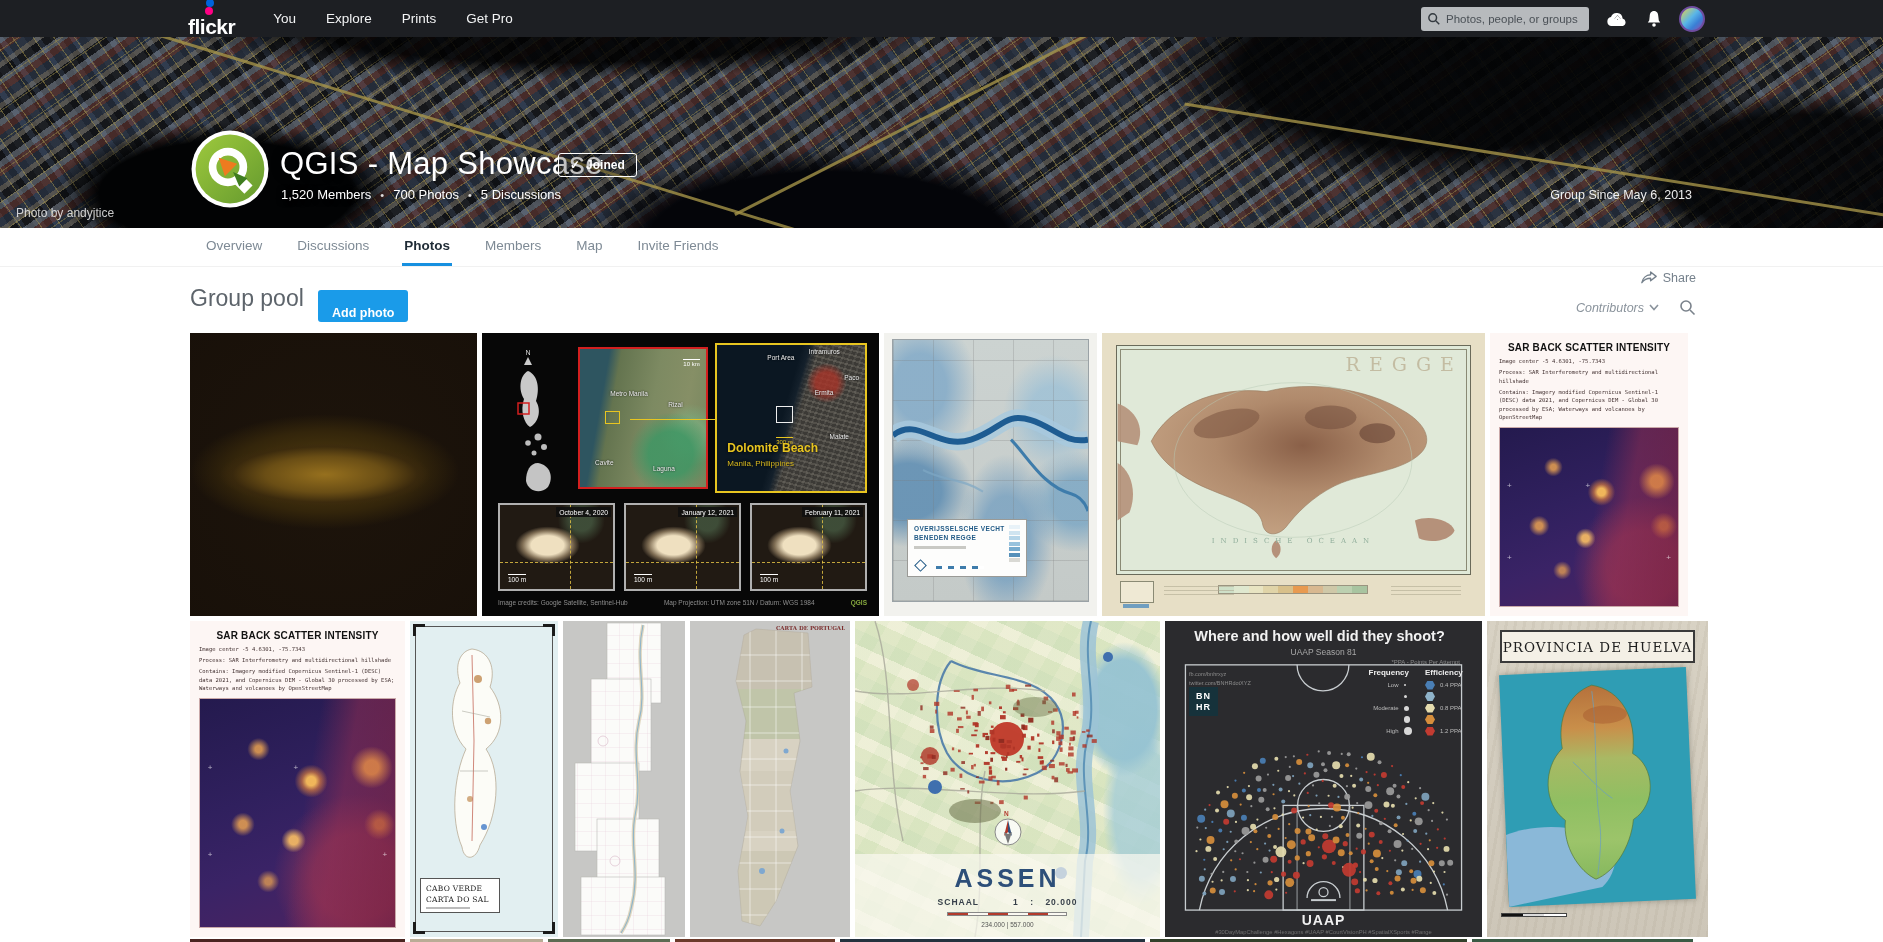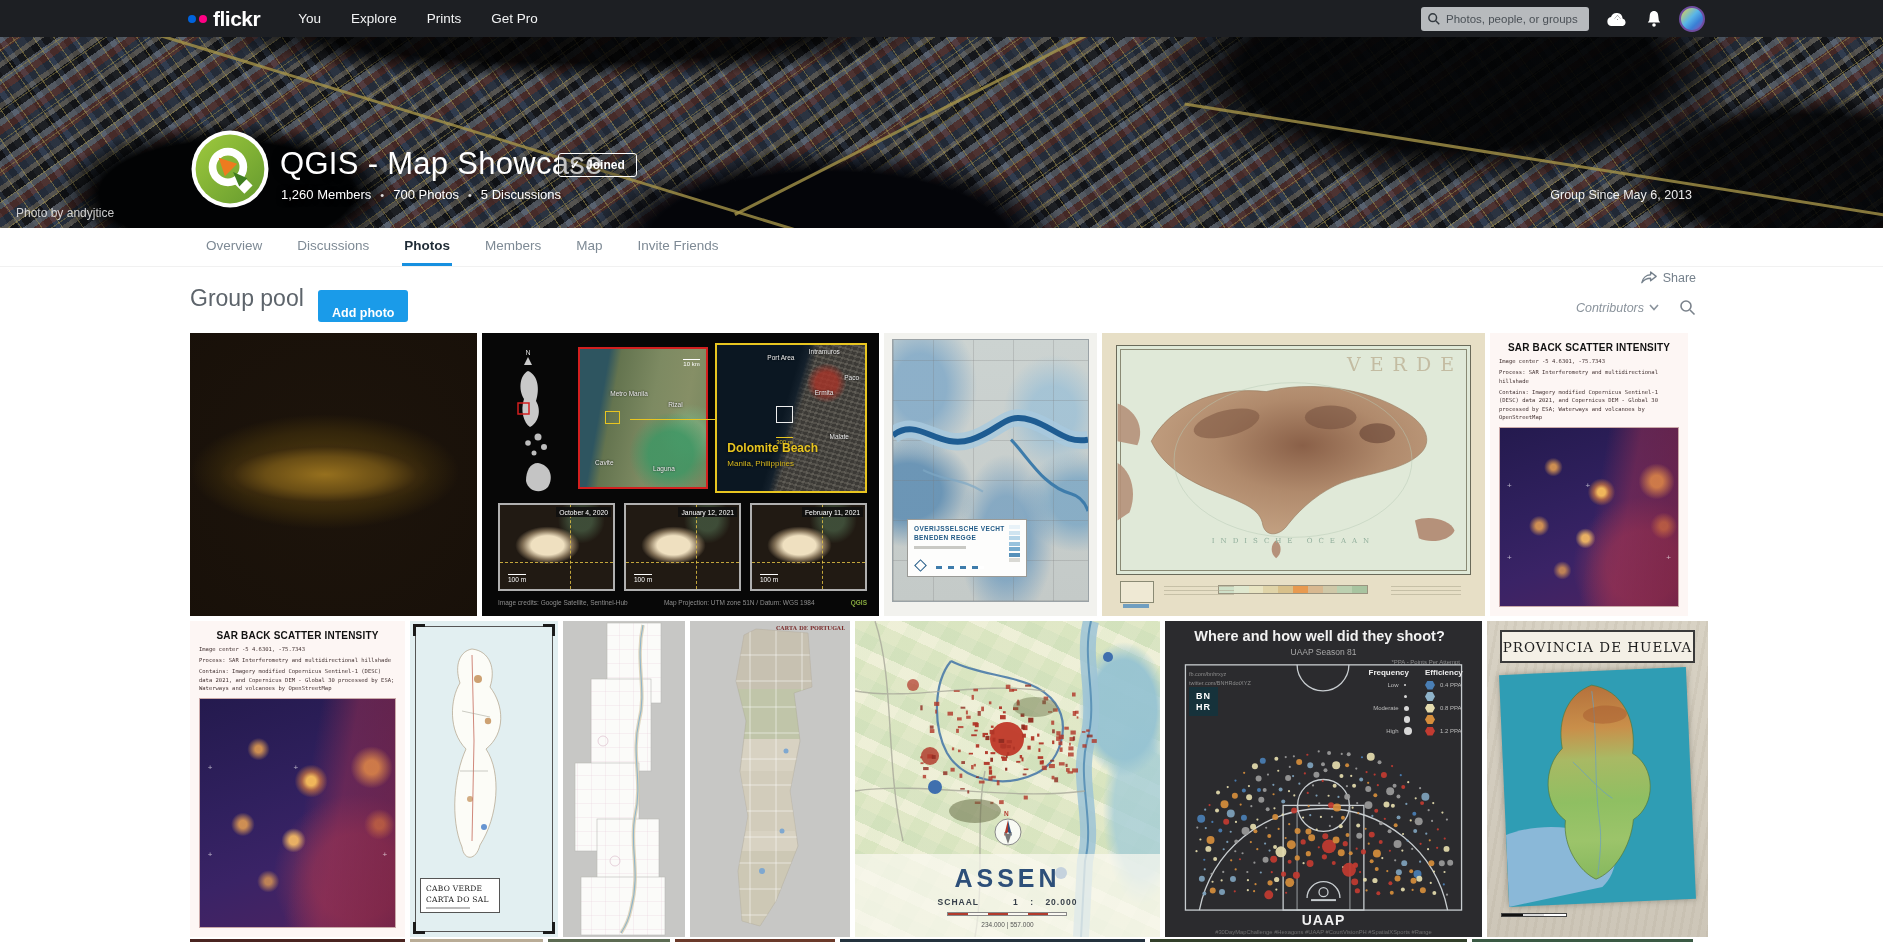--- a/index.html
+++ b/index.html
@@ -3,21 +3,21 @@
 <meta charset="utf-8">
 <style>
   * { margin:0; padding:0; box-sizing:border-box; }
   html,body { background:#fff; }
   .page { position:relative; width:1883px; height:942px; overflow:hidden;
           font-family:"Liberation Sans", sans-serif; background:#fff; }
 
   
   .topnav { position:absolute; left:0; top:0; width:100%; height:37px; background:#1d1f23;
             display:flex; align-items:center; z-index:30; }
-  .brand { display:flex; align-items:center; margin-left:188px; cursor:pointer; }
+  .brand { display:flex; align-items:center; margin-left:188px; cursor:pointer;flex-direction:column; }
   .dot { width:8px; height:8px; border-radius:50%; display:inline-block; }
   .dot.blue { background:#0063dc; margin-right:3px; }
   .dot.pink { background:#ff0084; margin-right:6px; }
   .brand-text { color:#fff; font-size:21px; font-weight:bold; letter-spacing:-0.5px; }
   .navlinks { display:flex; margin-left:38px; gap:30px; }
   .navlink { color:#f2f3f4; font-size:13.5px; cursor:pointer; }
   .nav-right { position:absolute; right:178px; top:0; height:37px; display:flex; align-items:center; gap:17px;padding-left:16px; }
   .searchbox { display:flex; align-items:center; width:168px; height:24px; background:#b7babd;
                border-radius:3px; padding:0 6px; }
   .searchbox svg { flex:0 0 auto; }
@@ -338,21 +338,21 @@
     </div>
 
     <h1 class="banner-title">QGIS - Map Showcase</h1>
 
     <button class="joined-btn">
       <span>✓</span>
       <span>Joined</span>
     </button>
 
     <div class="banner-stats">
-      <span>1,260 Members</span>
+      <span>1,520 Members</span>
       <span class="sep">•</span>
       <span>700 Photos</span>
       <span class="sep">•</span>
       <span>5 Discussions</span>
     </div>
 
     <div class="photo-credit">Photo by andyjtice</div>
     <div class="group-since">Group Since May 6, 2013</div>
   </section>
 
@@ -498,21 +498,21 @@
           <path d="M0,118 C14,126 20,148 12,168 L0,176 Z" fill="#b5917a" opacity=".9"></path>
           <path d="M34,96 C52,62 96,40 150,46 C196,34 252,44 286,64 C312,78 318,96 306,108 C288,126 252,128 226,138 C206,146 186,162 172,180 C164,192 148,194 146,178 C142,162 120,156 96,146 C66,134 44,118 34,96 Z" fill="url(#bgrad)" stroke="#97795e" stroke-width=".6"></path>
           <ellipse cx="110" cy="78" rx="34" ry="13" fill="#7a5340" opacity=".55" transform="rotate(-14 110 78)"></ellipse>
           <ellipse cx="215" cy="72" rx="26" ry="12" fill="#6e4a3a" opacity=".5"></ellipse>
           <ellipse cx="262" cy="88" rx="18" ry="10" fill="#5e3c30" opacity=".55"></ellipse>
           <path d="M300,176 C316,170 336,176 340,186 C336,196 316,200 304,194 Z" fill="#b5917a"></path>
           <path d="M160,196 C166,200 166,210 160,214 C154,210 154,200 160,196 Z" fill="#b5917a"></path>
           <ellipse cx="177" cy="115" rx="120" ry="78" fill="none" stroke="#b6c9b4" stroke-width=".7" opacity=".7"></ellipse>
         </svg>
       </div>
-      <div class="bali-title">VERDE</div>
+      <div class="bali-title">REGGE</div>
       <div class="bali-sea">INDISCHE OCEAAN</div>
       <div class="bali-inset"></div>
       <div class="bali-strip"></div>
       <div class="bali-marg" style="left:62px;"></div>
       <div class="bali-marg" style="right:24px;"></div>
     </figure>
 
     <figure class="ph ph-sar ph-sar1">
       <div class="sar-title">SAR BACK SCATTER INTENSITY</div>
       <div class="sar-meta">

